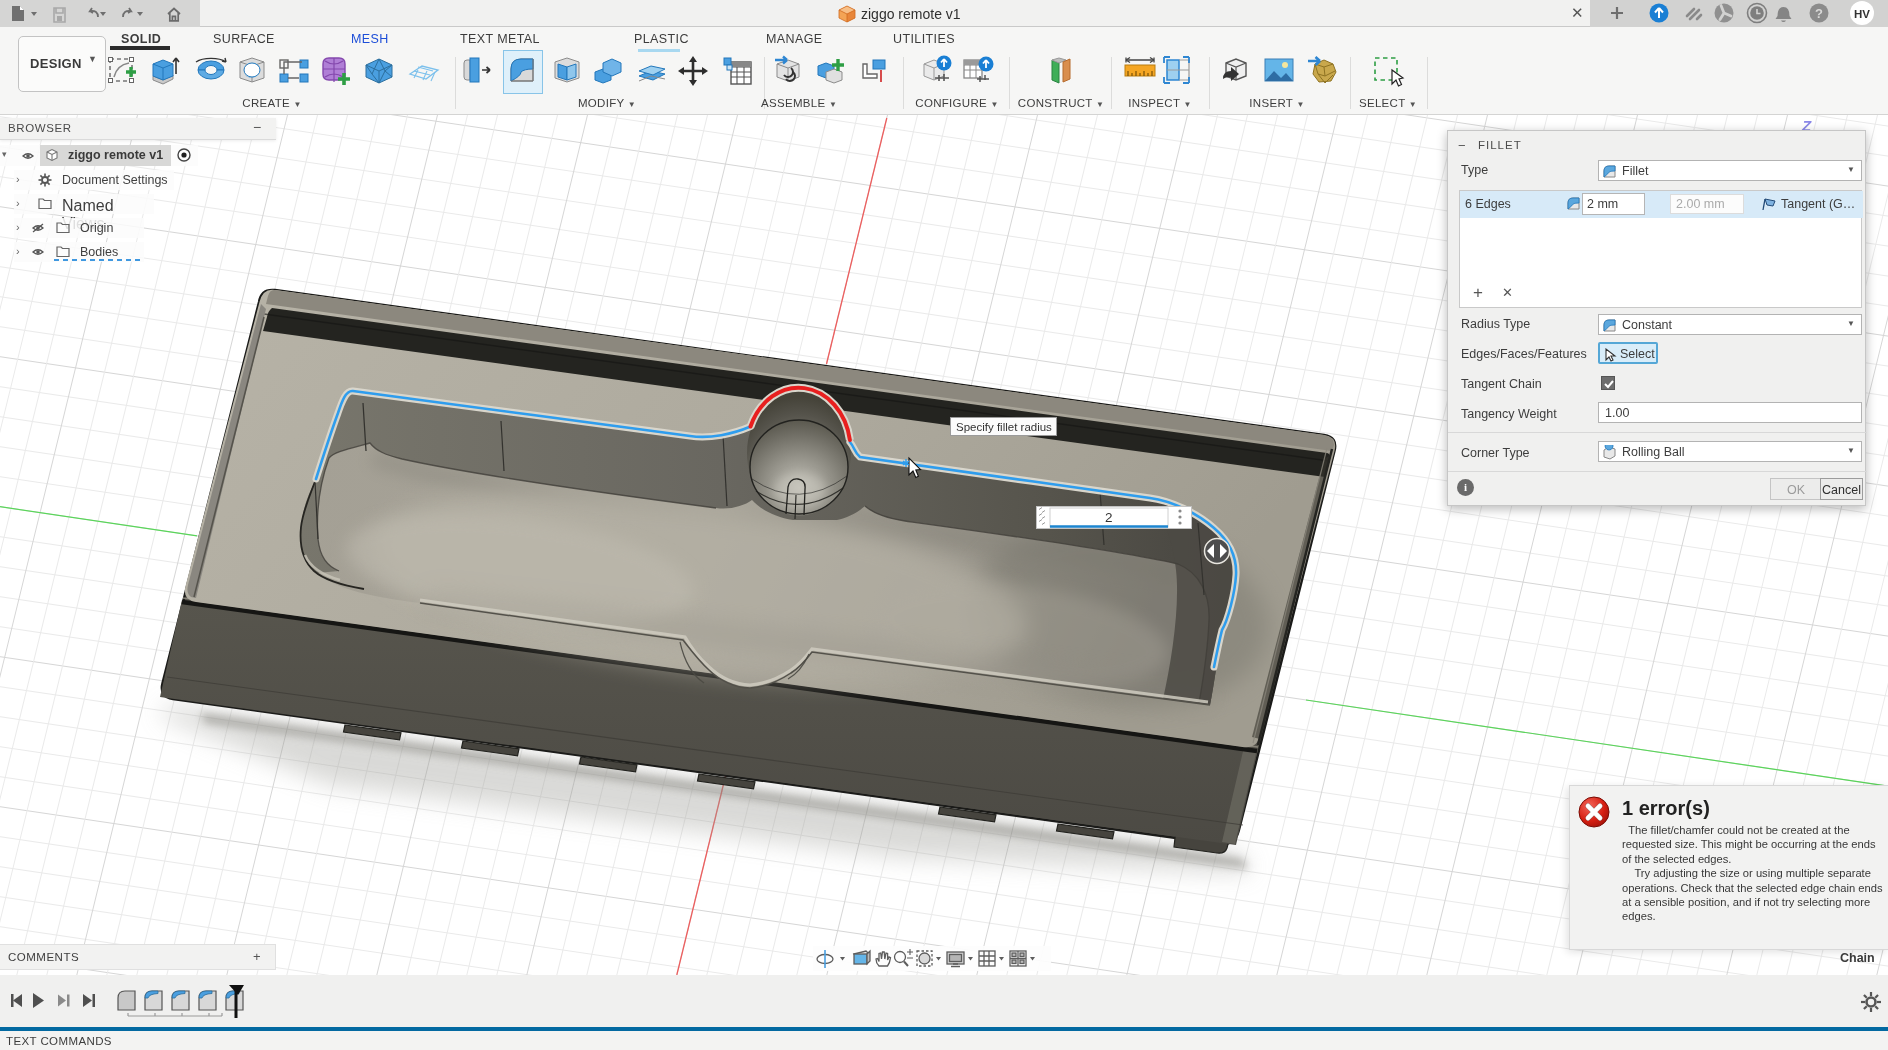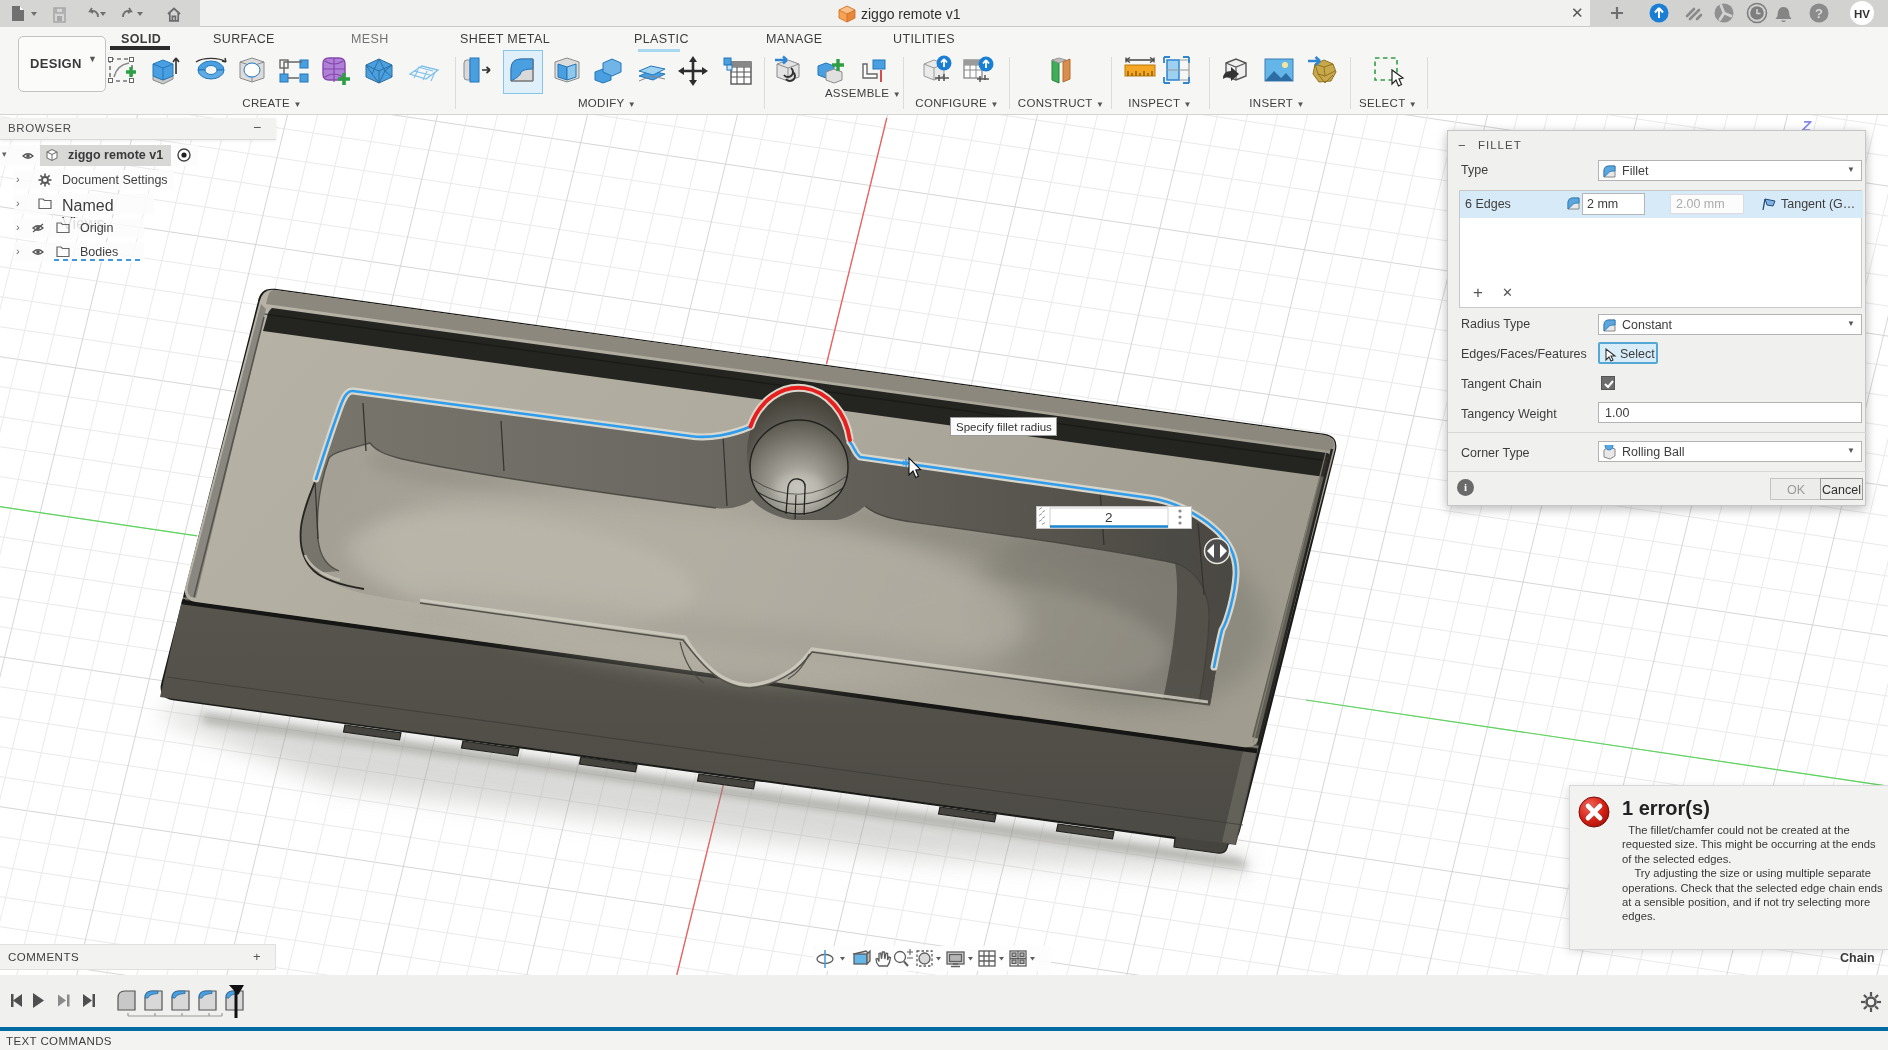--- a/index.html
+++ b/index.html
@@ -288,38 +288,38 @@
         <text x="272" y="17.5" font-size="11.5" font-weight="bold" fill="#333" text-anchor="middle" font-family="Liberation Sans">HV</text>
       </svg>
     </div>
 <div style="position:absolute;left:0;top:27px;width:1888px;height:88px;background:#f6f6f5;border-bottom:1px solid #d4d4d3">
       <div style="position:absolute;left:18px;top:9px;width:88px;height:56px;background:#fbfbfa;border:1px solid #c3c3c3;border-radius:5px">
         <span style="position:absolute;left:11px;top:19px;font-size:13px;font-weight:bold;color:#3a3a3a;letter-spacing:0.3px">DESIGN</span>
         <span style="position:absolute;left:69px;top:17px;font-size:9px;color:#555">▼</span>
       </div>
       <span style="position:absolute;left:121px;top:5px;font-size:12.5px;font-weight:bold;color:#3c3c3c;letter-spacing:0.4px">SOLID</span>
       <span style="position:absolute;left:213px;top:5px;font-size:12.5px;font-weight:normal;color:#3c3c3c;letter-spacing:0.4px">SURFACE</span>
-      <span style="position:absolute;left:351px;top:5px;font-size:12.5px;font-weight:normal;color:#737373;letter-spacing:0.4px">MESH</span>
-      <span style="position:absolute;left:460px;top:5px;font-size:12.5px;font-weight:normal;color:#3c3c3c;letter-spacing:0.4px">SHEET METAL</span>
+      <span style="position:absolute;left:351px;top:5px;font-size:12.5px;font-weight:normal;color:#1d4ed8;letter-spacing:0.4px">MESH</span>
+      <span style="position:absolute;left:460px;top:5px;font-size:12.5px;font-weight:normal;color:#3c3c3c;letter-spacing:0.4px">TEXT METAL</span>
       <span style="position:absolute;left:634px;top:5px;font-size:12.5px;font-weight:normal;color:#3c3c3c;letter-spacing:0.4px">PLASTIC</span>
       <span style="position:absolute;left:766px;top:5px;font-size:12.5px;font-weight:normal;color:#3c3c3c;letter-spacing:0.4px">MANAGE</span>
       <span style="position:absolute;left:893px;top:5px;font-size:12.5px;font-weight:normal;color:#3c3c3c;letter-spacing:0.4px">UTILITIES</span>
       <div style="position:absolute;left:110px;top:19px;width:60px;height:4px;background:#2b2b2b"></div>
       <div style="position:absolute;left:638px;top:22px;width:42px;height:3px;background:#a8d8f0"></div>
       <div style="position:absolute;left:455px;top:30px;width:1px;height:52px;background:#dcdcdb"></div>
       <div style="position:absolute;left:764px;top:30px;width:1px;height:52px;background:#dcdcdb"></div>
       <div style="position:absolute;left:903px;top:30px;width:1px;height:52px;background:#dcdcdb"></div>
       <div style="position:absolute;left:1009px;top:30px;width:1px;height:52px;background:#dcdcdb"></div>
       <div style="position:absolute;left:1111px;top:30px;width:1px;height:52px;background:#dcdcdb"></div>
       <div style="position:absolute;left:1209px;top:30px;width:1px;height:52px;background:#dcdcdb"></div>
       <div style="position:absolute;left:1350px;top:30px;width:1px;height:52px;background:#dcdcdb"></div>
       <div style="position:absolute;left:1427px;top:30px;width:1px;height:52px;background:#dcdcdb"></div>
       <div style="position:absolute;left:202px;top:70px;width:140px;text-align:center;font-size:11.5px;color:#3e3e3e;letter-spacing:0.3px">CREATE <span style="font-size:8px;color:#555">▼</span></div>
       <div style="position:absolute;left:537px;top:70px;width:140px;text-align:center;font-size:11.5px;color:#3e3e3e;letter-spacing:0.3px">MODIFY <span style="font-size:8px;color:#555">▼</span></div>
-      <div style="position:absolute;left:761px;top:60px;width:140px;text-align:right;font-size:11.5px;color:#3e3e3e;letter-spacing:0.3px">ASSEMBLE <span style="font-size:8px;color:#555">▼</span></div>
+      <div style="position:absolute;left:761px;top:70px;width:140px;text-align:left;font-size:11.5px;color:#3e3e3e;letter-spacing:0.3px">ASSEMBLE <span style="font-size:8px;color:#555">▼</span></div>
       <div style="position:absolute;left:887px;top:70px;width:140px;text-align:center;font-size:11.5px;color:#3e3e3e;letter-spacing:0.3px">CONFIGURE <span style="font-size:8px;color:#555">▼</span></div>
       <div style="position:absolute;left:991px;top:70px;width:140px;text-align:center;font-size:11.5px;color:#3e3e3e;letter-spacing:0.3px">CONSTRUCT <span style="font-size:8px;color:#555">▼</span></div>
       <div style="position:absolute;left:1090px;top:70px;width:140px;text-align:center;font-size:11.5px;color:#3e3e3e;letter-spacing:0.3px">INSPECT <span style="font-size:8px;color:#555">▼</span></div>
       <div style="position:absolute;left:1207px;top:70px;width:140px;text-align:center;font-size:11.5px;color:#3e3e3e;letter-spacing:0.3px">INSERT <span style="font-size:8px;color:#555">▼</span></div>
       <div style="position:absolute;left:1318px;top:70px;width:140px;text-align:center;font-size:11.5px;color:#3e3e3e;letter-spacing:0.3px">SELECT <span style="font-size:8px;color:#555">▼</span></div>
       <svg width="38" height="40" viewBox="0 0 38 40" style="position:absolute;left:104px;top:25px">
         <rect x="6" y="7" width="22" height="22" fill="none" stroke="#777" stroke-width="1.6" stroke-dasharray="4 3"></rect>
         <rect x="4.5" y="5.5" width="4" height="4" fill="#fff" stroke="#666"></rect>
         <rect x="25.5" y="5.5" width="4" height="4" fill="#fff" stroke="#666"></rect>
         <rect x="4.5" y="26.5" width="4" height="4" fill="#fff" stroke="#666"></rect>

